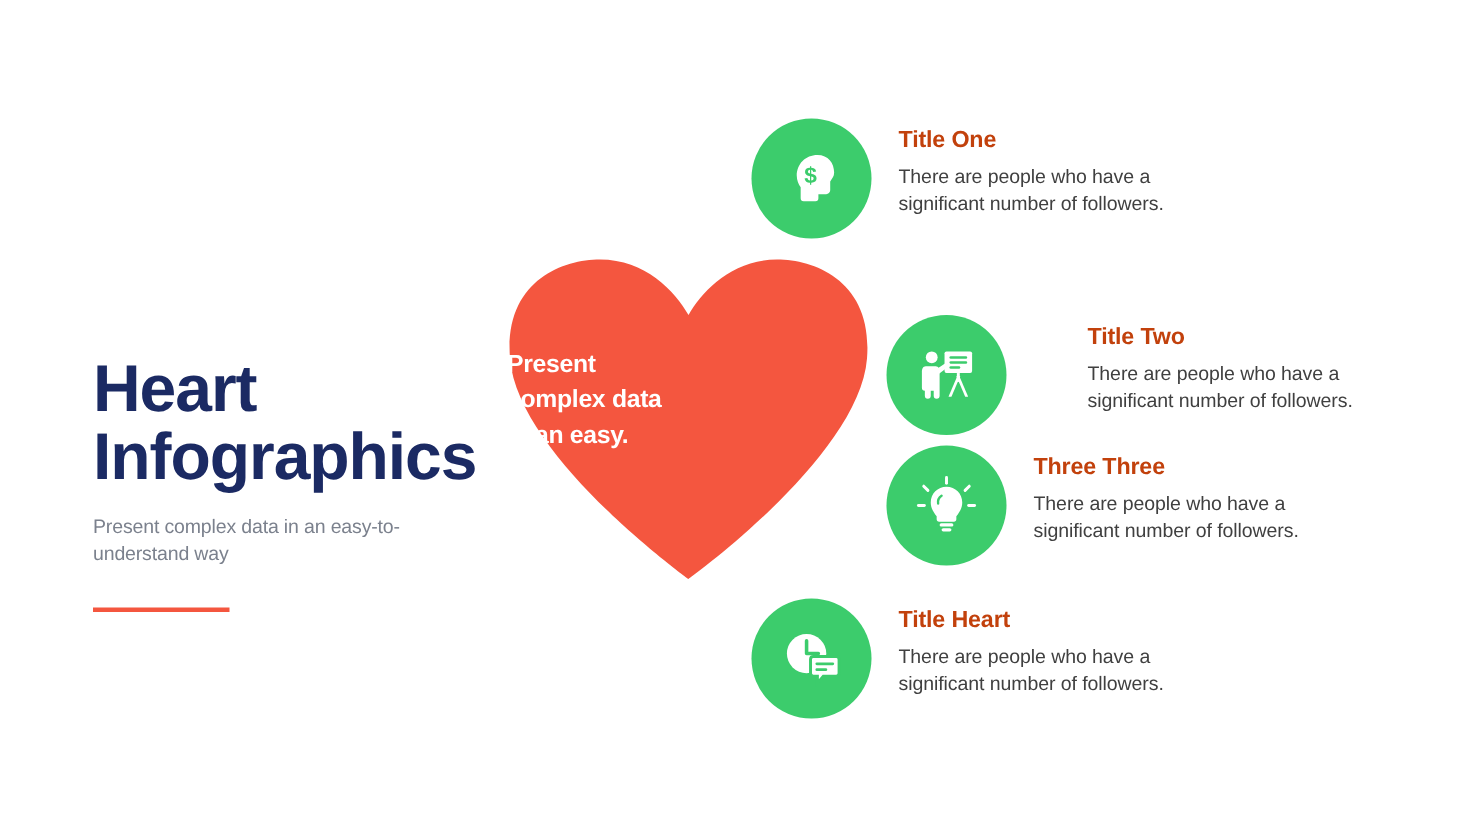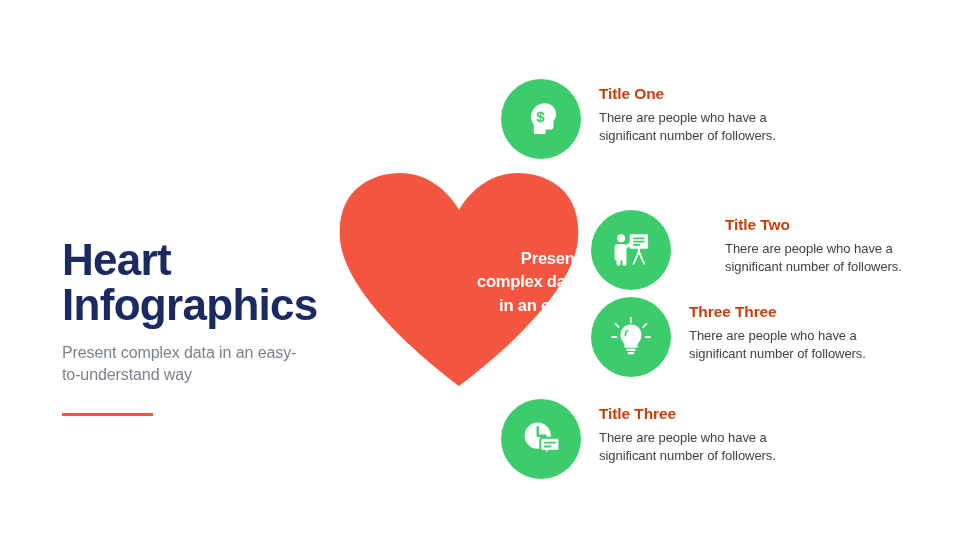--- a/index.html
+++ b/index.html
@@ -31,21 +31,21 @@
     font-size: 44px;
     line-height: 1.03;
     font-weight: bold;
     color: #1b2a63;
     letter-spacing: -0.7px;
     margin: 0;
     white-space: pre-line;
   }
   #page-subtitle {
     margin-top: 14px;
-    font-size: 16px;
+    font-size: 13px;
     line-height: 1.42;
     color: #7b818d;
     letter-spacing: -0.1px;
     max-width: 245px;
   }
   #accent-rule {
     margin-top: 26px;
     width: 91px;
     height: 3px;
     background: #f4563f;
@@ -64,28 +64,27 @@
     inset: 0;
     width: 100%;
     height: 100%;
     display: block;
   }
   #heart-text {
     position: absolute;
     left: 0;
     top: 60px;
     width: 242px;
-    text-align: right;
+    text-align: left;
     color: #ffffff;
     font-size: 16.5px;
     font-weight: bold;
     line-height: 1.42;
     letter-spacing: -0.2px;
     white-space: pre-line;
-    margin-top: 15px;
   }
 
   
   .item {
     position: absolute;
     display: flex;
     align-items: flex-start;
   }
   .item-icon-circle {
     width: 80px;
@@ -220,19 +219,19 @@
 
         <circle cx="27" cy="27" r="20" fill="#ffffff"></circle>
         <path d="M27 14 L27 27 L39 27" stroke="#3ccc6c" stroke-width="3.6" fill="none" stroke-linecap="round" stroke-linejoin="round"></path>
 
         <path d="M34 30 L57 30 C59 30 60 31 60 33 L60 47 C60 49 59 50 57 50 L44 50 L38 57 L38 50 L34 50 C32 50 31 49 31 47 L31 33 C31 31 32 30 34 30 Z" fill="#ffffff" stroke="#3ccc6c" stroke-width="3"></path>
         <rect x="36" y="36" width="19" height="2.8" rx="1.4" fill="#3ccc6c"></rect>
         <rect x="36" y="42" width="12" height="2.8" rx="1.4" fill="#3ccc6c"></rect>
       </svg>
     </div>
     <div class="item-text">
-      <div class="item-title">Title Three</div>
+      <div class="item-title">Title Heart</div>
       <div class="item-desc">There are people who have a
 significant number of followers.</div>
     </div>
   </div>
 
 </div>
 
 </body></html>

